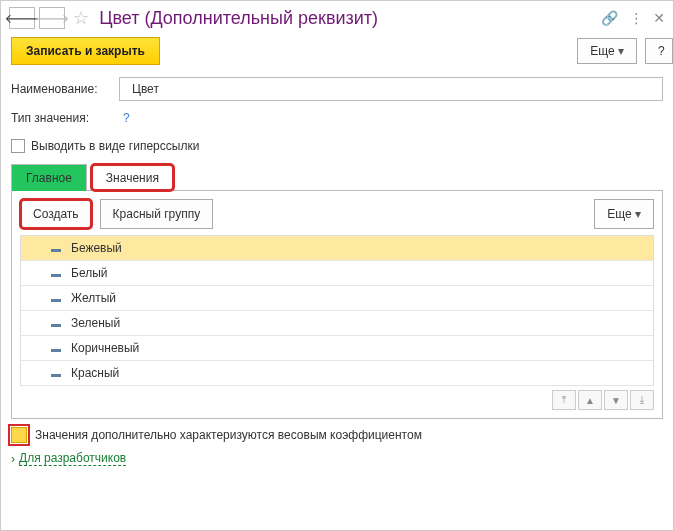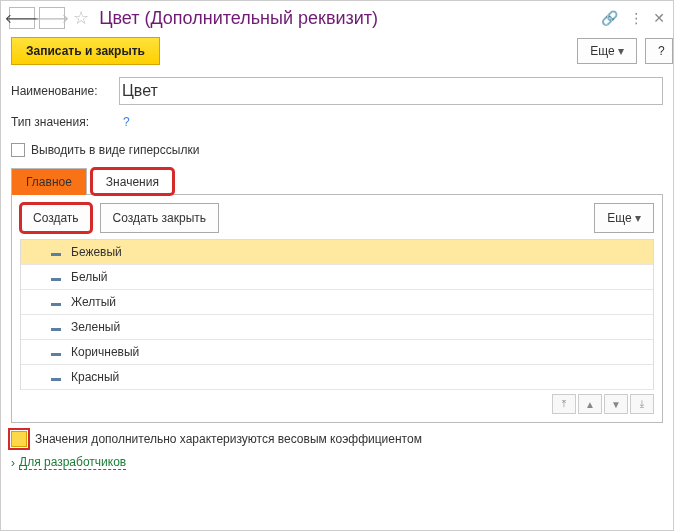--- a/index.html
+++ b/index.html
@@ -46,34 +46,34 @@
     padding:6px 14px;
   }
   .spacer { flex:1; }
   .btn.dropdown::after { content:" \25BE"; color:#555; }
   .help-btn { width:28px; text-align:center; }
   .form-row {
     display:flex; align-items:center; padding:2px 10px; gap:6px;
   }
   .form-label { width:102px; color:#333; }
   .text-input {
-    flex:1; border:1px solid #bbb; padding:4px 2px; font-size:16px;
+    flex:1; border:1px solid #bbb; padding:4px 12px; font-size:12px;
     background:#fff; color:#333;
   }
   .q-mark { color:#3a7fd6; cursor:pointer; padding:0 4px; }
   .checkbox-row {
     display:flex; align-items:center; gap:6px; padding:12px 10px 10px 10px;
   }
   .checkbox { width:14px; height:14px; border:1px solid #999; background:#fff; }
   .tabs {
     display:flex; margin:0 10px; position:relative; top:1px; gap:4px;
   }
   .tab {
     border:1px solid #bbb; border-bottom:none; padding:6px 14px;
-    background:#f97316; cursor:pointer;
+    background:#22c55e; cursor:pointer;
   }
   .tab.active { background:#fff; }
   .tab.highlight { outline:3px solid #d42a2a; outline-offset:-2px; border-radius:4px; }
   .tab-panel {
     border:1px solid #bbb; margin:0 10px 8px 10px; padding:8px;
   }
   .panel-toolbar { display:flex; gap:8px; align-items:center; margin-bottom:6px; }
   .btn.small { padding:7px 12px; }
   .btn.create-hl { outline:3px solid #d42a2a; outline-offset:-2px; border-radius:4px; }
   .list {
@@ -144,21 +144,21 @@
 </div>
 
 <div class="tabs">
   <div class="tab">Главное</div>
   <div class="tab active highlight">Значения</div>
 </div>
 
 <div class="tab-panel">
   <div class="panel-toolbar">
     <button class="btn small create-hl">Создать</button>
-    <button class="btn small">Создать закрыть</button>
+    <button class="btn small">Красный группу</button>
     <div class="spacer"></div>
     <button class="btn small dropdown">Еще</button>
   </div>
 
   <div class="list">
     <div class="list-row selected">
       <span class="row-icon">▬</span>
       <span>Бежевый</span>
     </div>
     <div class="list-row">

